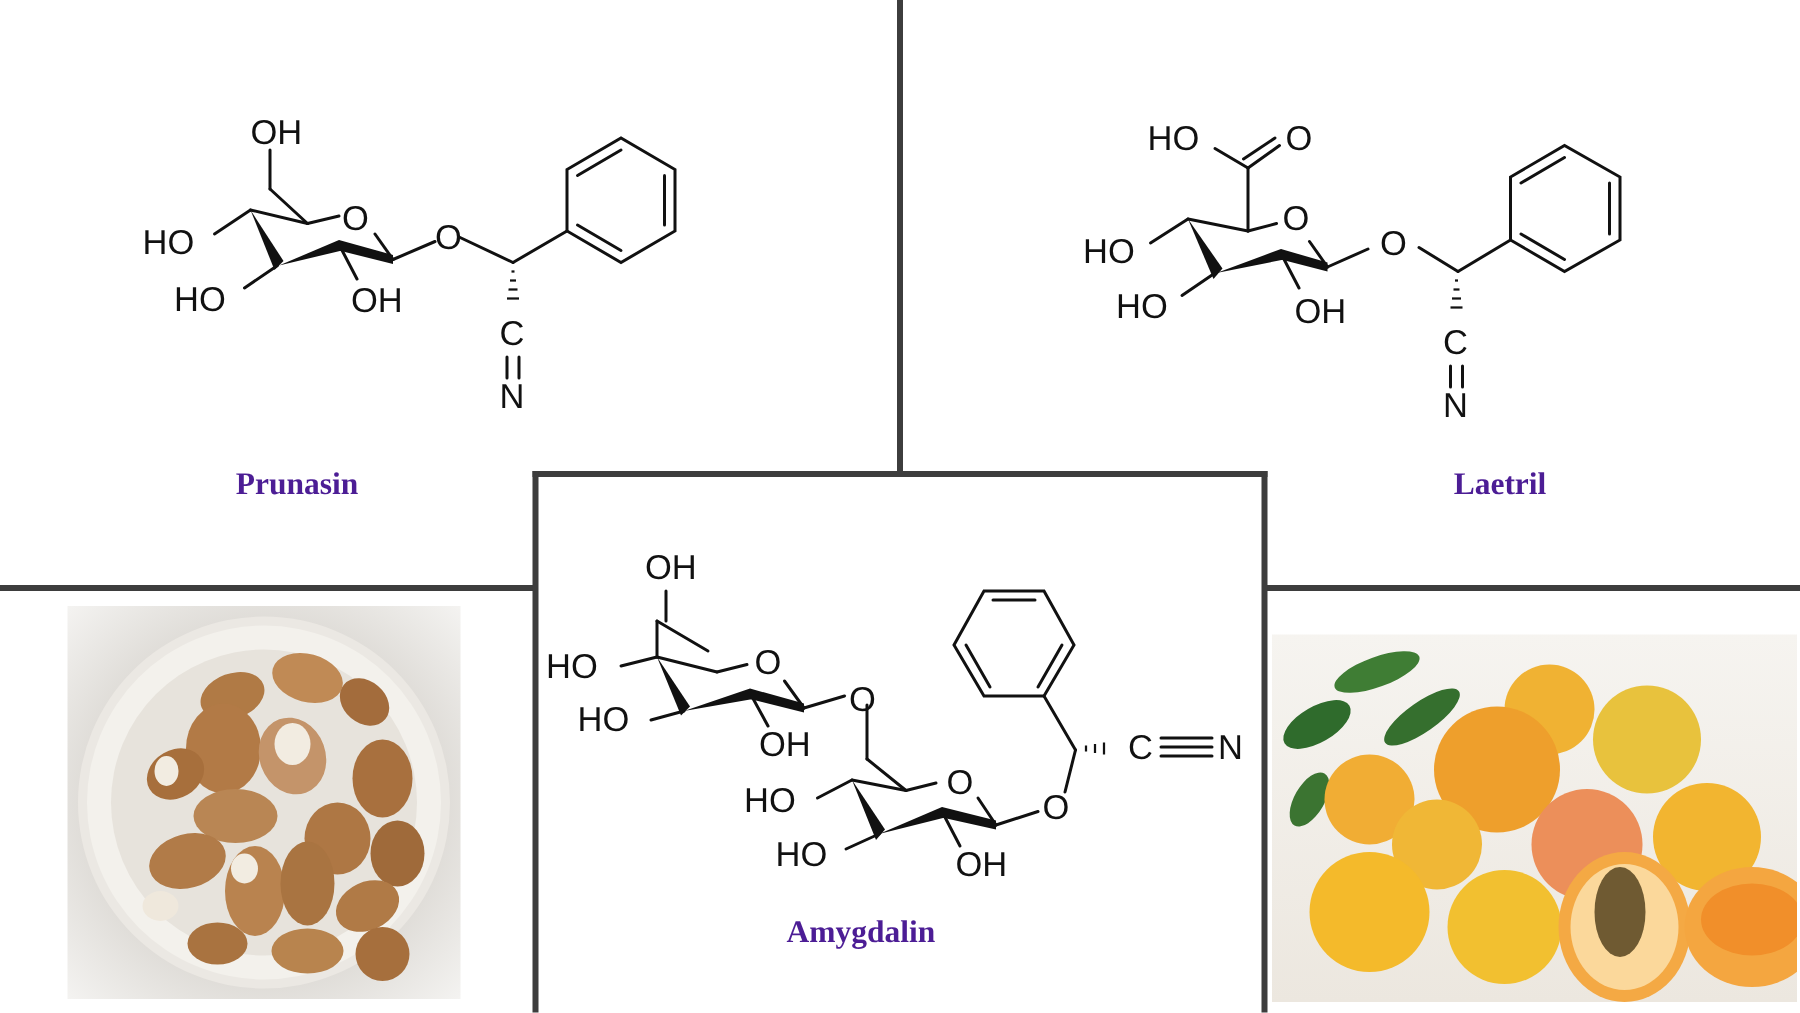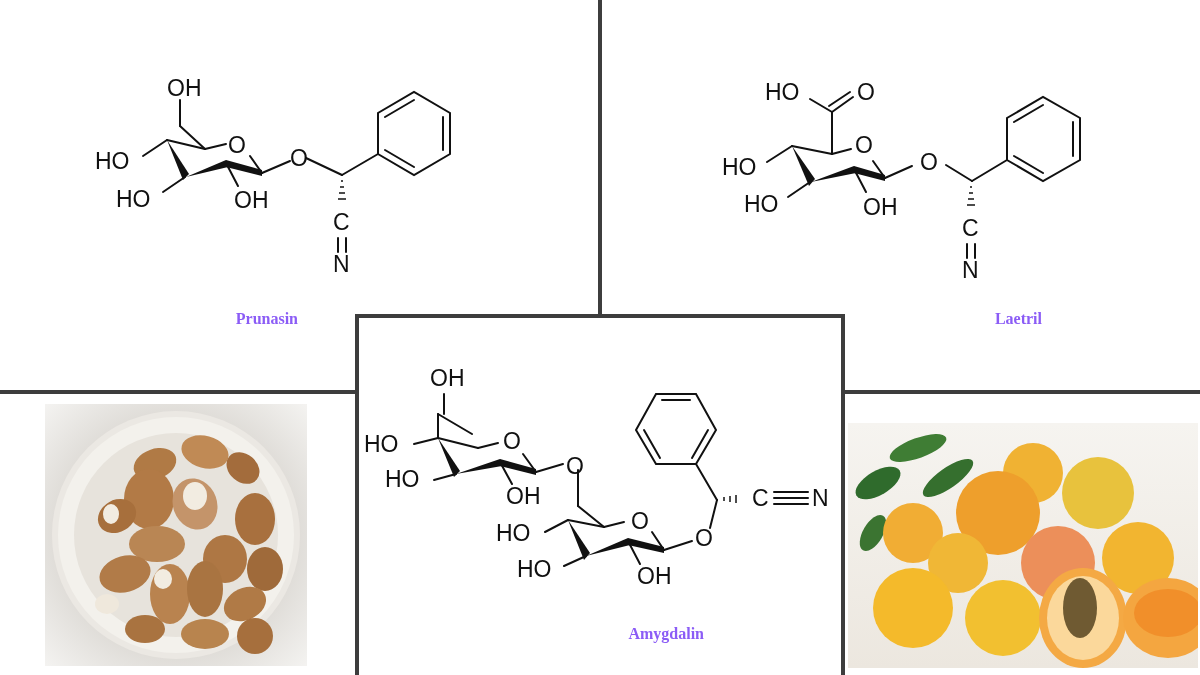--- a/index.html
+++ b/index.html
@@ -1,21 +1,21 @@
 <!DOCTYPE html>
 <html><head>
 <meta charset="utf-8">
 <style>
   html, body { margin: 0; padding: 0; }
   body { width: 1200px; height: 675px; background: #ffffff; position: relative; overflow: hidden; font-family: "Liberation Sans", sans-serif; }
   .line { position: absolute; background: #3d3d3d; }
   .mol { position: absolute; margin-top: 16px; }
   .mol svg { overflow: visible; }
   .mol text { font-family: "Liberation Sans", sans-serif; font-size: 23px; fill: #111; }
-  .label { position: absolute; font-family: "Liberation Serif", serif; font-weight: bold; font-size: 16px; color: #8b5cf6; text-align: right; }
+  .label { position: absolute; font-family: "Liberation Serif", serif; font-weight: bold; font-size: 21px; color: #4c1d95; text-align: center; }
   .photo { position: absolute; overflow: hidden; }
 </style>
 </head>
 <body>
 
 <div class="line" style="left:598px; top:0; width:4px; height:317px;"></div>
 <div class="line" style="left:0; top:390px; width:358px; height:4px;"></div>
 <div class="line" style="left:842px; top:390px; width:358px; height:4px;"></div>
 <div class="line" style="left:355px; top:314px; width:490px; height:4px;"></div>
 <div class="line" style="left:355px; top:314px; width:4px; height:361px;"></div>
@@ -118,21 +118,21 @@
     <text x="257" y="84">O</text>
     <text x="122" y="159">HO</text>
     <text x="144" y="196">HO</text>
     <text x="263" y="199">OH</text>
     <text x="255" y="137">O</text>
     <text x="320" y="154">O</text>
     <text x="362" y="220">C</text>
     <text x="362" y="262">N</text>
   </svg>
 </div>
-<div class="label" style="left:842px; top:310px; width:200px;">Laetril</div>
+<div class="label" style="left:900px; top:310px; width:200px;">Laetril</div>
 
 <div class="mol" style="left:356px; top:318px;">
   <svg width="486" height="290" viewBox="0 0 486 290">
     <g stroke="#111" stroke-width="2" fill="none" stroke-linecap="round">
 
       <line x1="82" y1="104" x2="122" y2="114"></line>
       <line x1="122" y1="114" x2="142" y2="109"></line>
       <line x1="167" y1="120" x2="180" y2="138"></line>
       <line x1="144" y1="128" x2="180" y2="138"></line>
       <line x1="82" y1="104" x2="82" y2="80"></line>
@@ -187,21 +187,21 @@
     <text x="210" y="140">O</text>
     <text x="140" y="207">HO</text>
     <text x="161" y="243">HO</text>
     <text x="281" y="250">OH</text>
     <text x="275" y="195">O</text>
     <text x="339" y="212">O</text>
     <text x="396" y="172">C</text>
     <text x="456" y="172">N</text>
   </svg>
 </div>
-<div class="label" style="left:484px; top:609px; width:220px;margin-top:16px;">Amygdalin</div>
+<div class="label" style="left:464px; top:609px; width:220px;">Amygdalin</div>
 
 <div class="photo" style="left:45px; top:404px; width:262px; height:262px; background:radial-gradient(ellipse at center, #dcd9d4 60%, #f4f3f1 100%);">
   <svg width="262" height="262" viewBox="0 0 262 262">
     <circle cx="131" cy="131" r="124" fill="#ebe8e3"></circle>
     <circle cx="131" cy="131" r="118" fill="#f3f1ec"></circle>
     <circle cx="131" cy="131" r="102" fill="#e7e3dc"></circle>
     <g>
       <ellipse cx="110" cy="60" rx="22" ry="15" fill="#b07a45" transform="rotate(-20 110 60)"></ellipse>
       <ellipse cx="160" cy="48" rx="24" ry="16" fill="#c08a55" transform="rotate(15 160 48)"></ellipse>
       <ellipse cx="198" cy="64" rx="18" ry="14" fill="#a36c3c" transform="rotate(40 198 64)"></ellipse>

